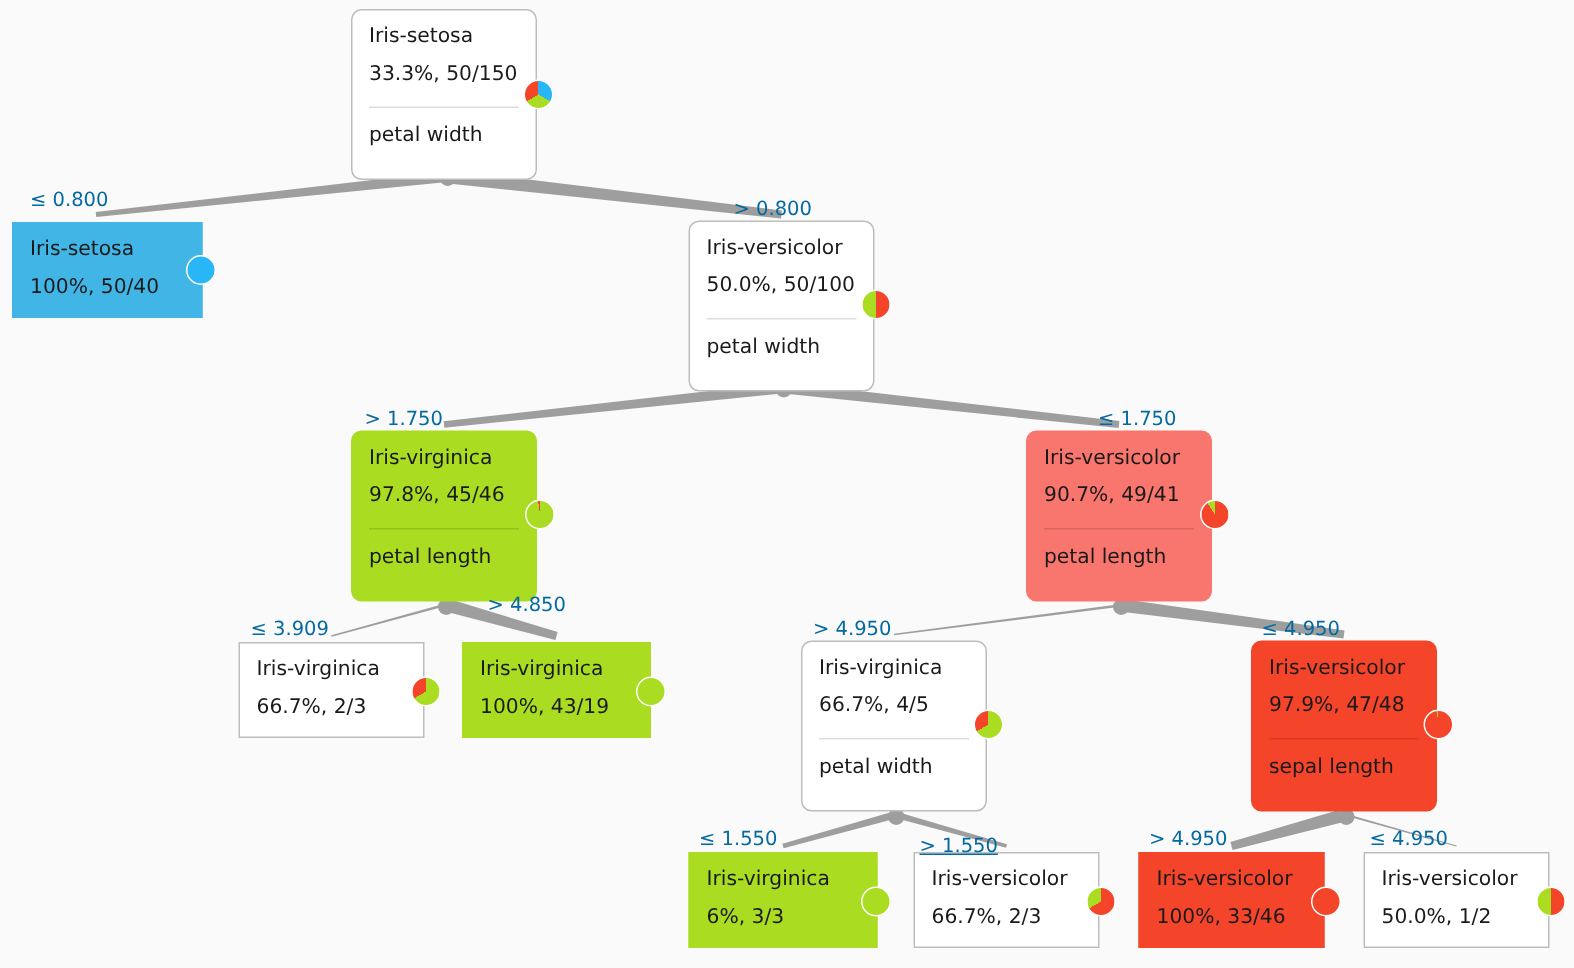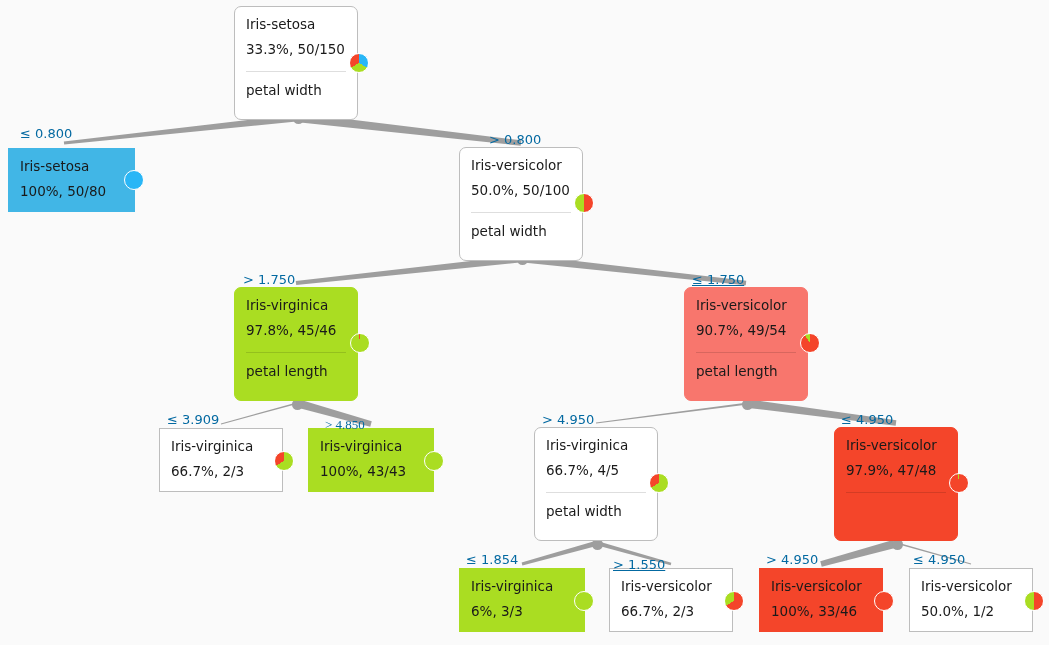--- a/index.html
+++ b/index.html
@@ -106,21 +106,21 @@
           <div class="title">Iris-setosa</div>
           <div class="stat">33.3%, 50/150</div>
         </div>
         <div class="rule"></div>
         <div class="attr">petal width</div>
       </div>
       <div class="pie" style="left: 349px; top: 53px; width: 20px; height: 20px; background: conic-gradient(rgb(41, 182, 246) 0deg, rgb(41, 182, 246) 119.88deg, rgb(170, 221, 34) 119.88deg, rgb(170, 221, 34) 239.76deg, rgb(244, 69, 42) 239.76deg, rgb(244, 69, 42) 360deg); border: 1.5px solid rgb(255, 255, 255); box-sizing: border-box;"></div>
       <div class="node leaf" style="left: 8px; top: 148px; width: 127px; height: 64px; background: rgb(65, 182, 230); border-color: rgb(65, 182, 230);">
         <div class="body">
           <div class="title">Iris-setosa</div>
-          <div class="stat">100%, 50/80</div>
+          <div class="stat">100%, 50/40</div>
         </div>
       </div>
       <div class="pie ring" style="left: 124px; top: 170px; width: 20px; height: 20px; background: rgb(41, 182, 246);"></div>
       <div class="node split" style="left: 459px; top: 147px; width: 124px; height: 114px; background: rgb(255, 255, 255);">
         <div class="body">
           <div class="title">Iris-versicolor</div>
           <div class="stat">50.0%, 50/100</div>
         </div>
         <div class="rule"></div>
         <div class="attr">petal width</div>
@@ -131,55 +131,56 @@
           <div class="title">Iris-virginica</div>
           <div class="stat">97.8%, 45/46</div>
         </div>
         <div class="rule"></div>
         <div class="attr">petal length</div>
       </div>
       <div class="pie" style="left: 350px; top: 333px; width: 20px; height: 20px; background: conic-gradient(rgb(170, 221, 34) 0deg, rgb(170, 221, 34) 352.08deg, rgb(244, 69, 42) 352.08deg, rgb(244, 69, 42) 360deg); border: 1.5px solid rgb(255, 255, 255); box-sizing: border-box;"></div>
       <div class="node split" style="left: 684px; top: 287px; width: 124px; height: 114px; background: rgb(248, 118, 109); border-color: rgb(248, 118, 109);">
         <div class="body">
           <div class="title">Iris-versicolor</div>
-          <div class="stat">90.7%, 49/54</div>
+          <div class="stat">90.7%, 49/41</div>
         </div>
         <div class="rule"></div>
         <div class="attr">petal length</div>
       </div>
       <div class="pie" style="left: 800px; top: 333px; width: 20px; height: 20px; background: conic-gradient(rgb(244, 69, 42) 0deg, rgb(244, 69, 42) 326.52deg, rgb(170, 221, 34) 326.52deg, rgb(170, 221, 34) 360deg); border: 1.5px solid rgb(255, 255, 255); box-sizing: border-box;"></div>
       <div class="node leaf" style="left: 159px; top: 428px; width: 124px; height: 64px; background: rgb(255, 255, 255);">
         <div class="body">
           <div class="title">Iris-virginica</div>
           <div class="stat">66.7%, 2/3</div>
         </div>
       </div>
       <div class="pie" style="left: 274px; top: 451px; width: 20px; height: 20px; background: conic-gradient(rgb(170, 221, 34) 0deg, rgb(170, 221, 34) 240.12deg, rgb(244, 69, 42) 240.12deg, rgb(244, 69, 42) 360deg); border: 1.5px solid rgb(255, 255, 255); box-sizing: border-box;"></div>
       <div class="node leaf" style="left: 308px; top: 428px; width: 126px; height: 64px; background: rgb(170, 221, 34); border-color: rgb(170, 221, 34);">
         <div class="body">
           <div class="title">Iris-virginica</div>
-          <div class="stat">100%, 43/43</div>
+          <div class="stat">100%, 43/19</div>
         </div>
       </div>
       <div class="pie ring" style="left: 424px; top: 451px; width: 20px; height: 20px; background: rgb(170, 221, 34);"></div>
       <div class="node split" style="left: 534px; top: 427px; width: 124px; height: 114px; background: rgb(255, 255, 255);">
         <div class="body">
           <div class="title">Iris-virginica</div>
           <div class="stat">66.7%, 4/5</div>
         </div>
         <div class="rule"></div>
         <div class="attr">petal width</div>
       </div>
       <div class="pie" style="left: 649px; top: 473px; width: 20px; height: 20px; background: conic-gradient(rgb(170, 221, 34) 0deg, rgb(170, 221, 34) 240.12deg, rgb(244, 69, 42) 240.12deg, rgb(244, 69, 42) 360deg); border: 1.5px solid rgb(255, 255, 255); box-sizing: border-box;"></div>
       <div class="node split" style="left: 834px; top: 427px; width: 124px; height: 114px; background: rgb(244, 69, 42); border-color: rgb(244, 69, 42);">
         <div class="body">
           <div class="title">Iris-versicolor</div>
           <div class="stat">97.9%, 47/48</div>
         </div>
         <div class="rule"></div>
+        <div class="attr">sepal length</div>
       </div>
       <div class="pie" style="left: 949px; top: 473px; width: 20px; height: 20px; background: conic-gradient(rgb(244, 69, 42) 0deg, rgb(244, 69, 42) 352.44deg, rgb(170, 221, 34) 352.44deg, rgb(170, 221, 34) 360deg); border: 1.5px solid rgb(255, 255, 255); box-sizing: border-box;"></div>
       <div class="node leaf" style="left: 459px; top: 568px; width: 126px; height: 64px; background: rgb(170, 221, 34); border-color: rgb(170, 221, 34);">
         <div class="body">
           <div class="title">Iris-virginica</div>
           <div class="stat">6%, 3/3</div>
         </div>
       </div>
       <div class="pie ring" style="left: 574px; top: 591px; width: 20px; height: 20px; background: rgb(170, 221, 34);"></div>
       <div class="node leaf" style="left: 609px; top: 568px; width: 124px; height: 64px; background: rgb(255, 255, 255);">
@@ -201,23 +202,23 @@
           <div class="title">Iris-versicolor</div>
           <div class="stat">50.0%, 1/2</div>
         </div>
       </div>
       <div class="pie" style="left: 1024px; top: 591px; width: 20px; height: 20px; background: conic-gradient(rgb(244, 69, 42) 0deg, rgb(244, 69, 42) 180deg, rgb(170, 221, 34) 180deg, rgb(170, 221, 34) 360deg); border: 1.5px solid rgb(255, 255, 255); box-sizing: border-box;"></div>
     </div>
   <div id="labels-layer">
       <div class="blabel" style="left: 20px; top: 126px;">≤ 0.800</div>
       <div class="blabel" style="left: 489px; top: 132px;">&gt; 0.800</div>
       <div class="blabel" style="left: 243px; top: 272px;">&gt; 1.750</div>
-      <div class="blabel" style="left: 692px; top: 272px; text-decoration: underline;">≤ 1.750</div>
+      <div class="blabel" style="left: 732px; top: 272px;">≤ 1.750</div>
       <div class="blabel" style="left: 167px; top: 412px;">≤ 3.909</div>
-      <div class="blabel" style="left: 325px; top: 417px; font-family: Liberation Serif, serif;">&gt; 4.850</div>
+      <div class="blabel" style="left: 325px; top: 396px;">&gt; 4.850</div>
       <div class="blabel" style="left: 542px; top: 412px;">&gt; 4.950</div>
       <div class="blabel" style="left: 841px; top: 412px;">≤ 4.950</div>
-      <div class="blabel" style="left: 466px; top: 552px;">≤ 1.854</div>
+      <div class="blabel" style="left: 466px; top: 552px;">≤ 1.550</div>
       <div class="blabel" style="left: 613px; top: 557px; text-decoration: underline;">&gt; 1.550</div>
       <div class="blabel" style="left: 766px; top: 552px;">&gt; 4.950</div>
       <div class="blabel" style="left: 913px; top: 552px;">≤ 4.950</div>
     </div>
 </div>
 
 </body></html>

